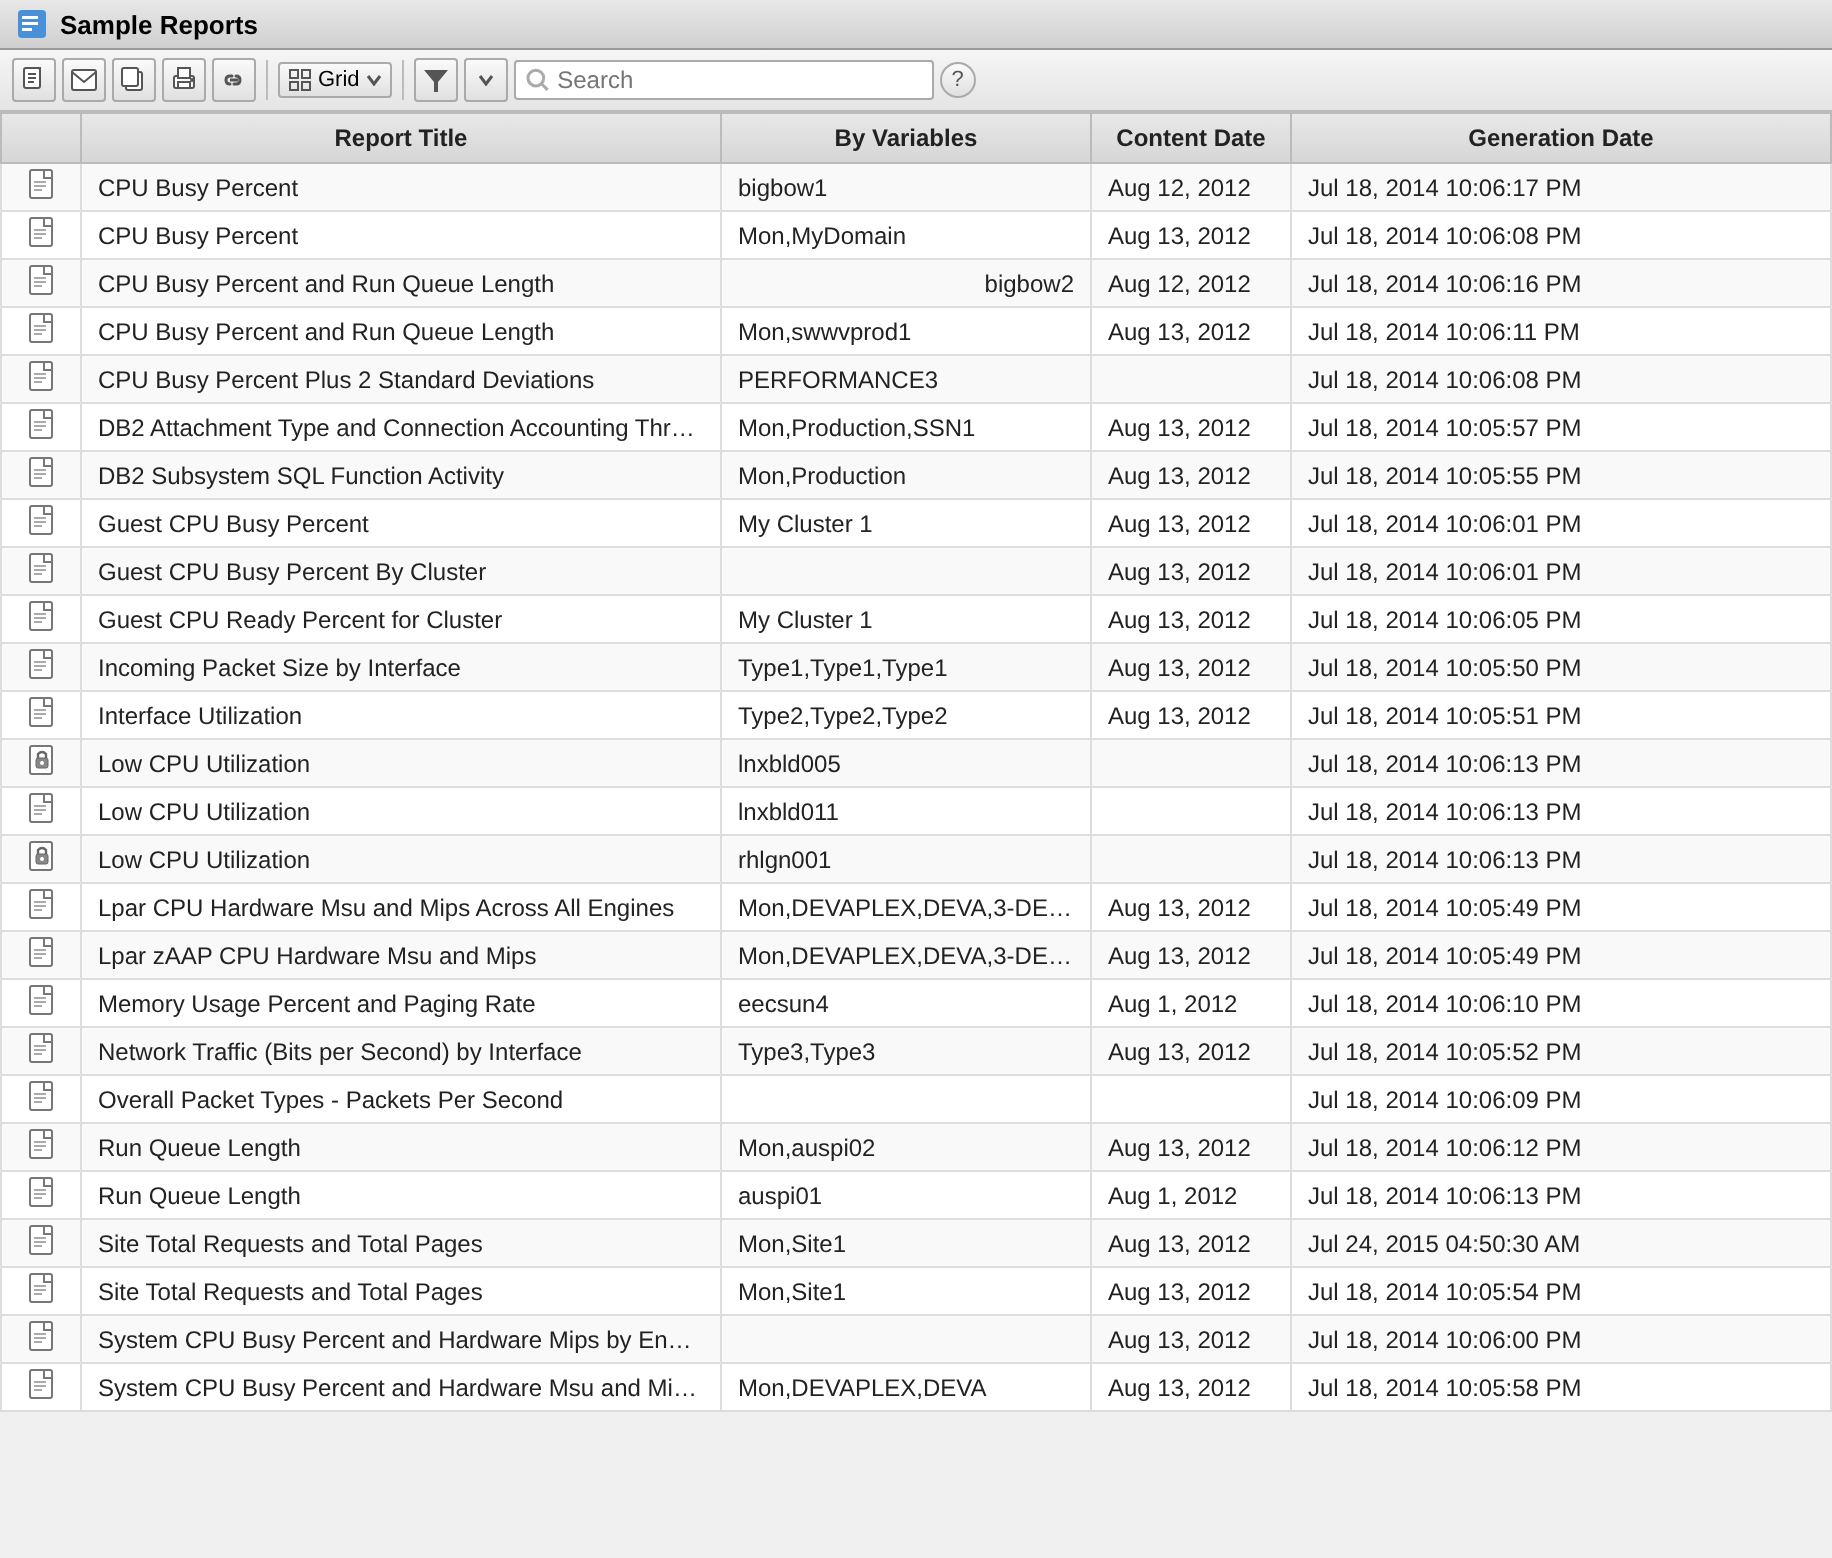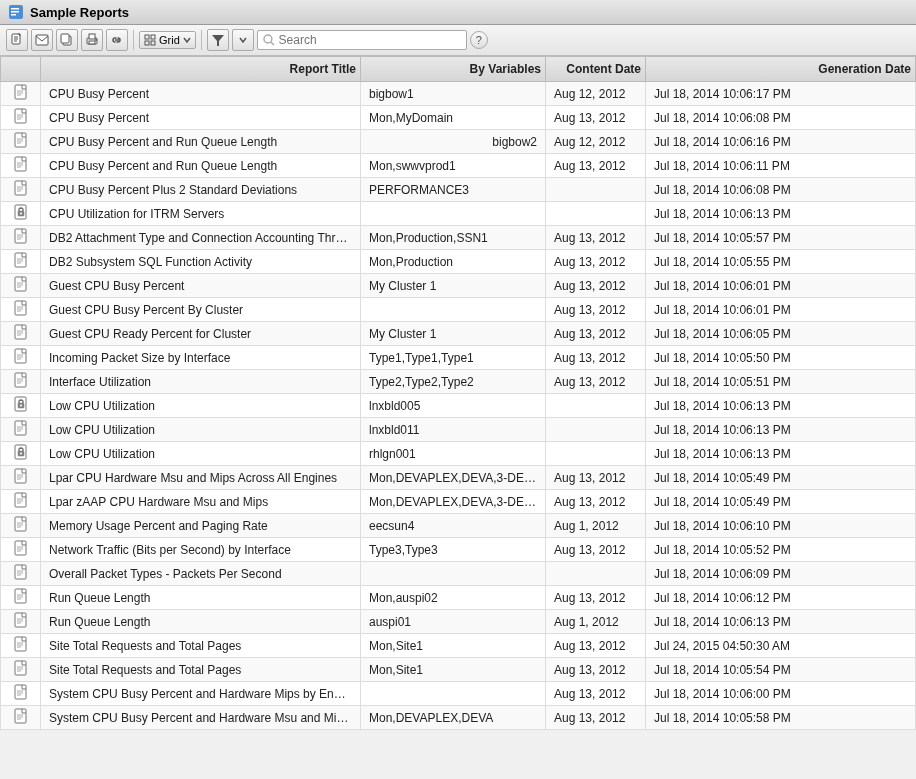--- a/index.html
+++ b/index.html
@@ -101,21 +101,21 @@
       background: white;
     }
 
     thead tr {
       background: linear-gradient(to bottom, #e8e8e8, #d5d5d5);
     }
 
     thead th {
       border: 1px solid #bbb;
       padding: 5px 4px;
-      text-align: right;
+      text-align: center;
       font-weight: bold;
       font-size: 12px;
       color: #222;
       white-space: nowrap;
     }
 
     tbody tr:nth-child(odd) { background: #f9f9f9; }
     tbody tr:nth-child(even) { background: #ffffff; }
 
     tbody td {
@@ -299,32 +299,20 @@
       <line x1="3" y1="11" x2="7" y2="11" stroke="#aaa" stroke-width="1"></line>
     </svg></td>
           <td style="max-width: 320px; overflow: hidden; text-overflow: ellipsis;">CPU Busy Percent Plus 2 Standard Deviations</td>
           <td style="max-width: 185px; overflow: hidden; text-overflow: ellipsis;">PERFORMANCE3</td>
           <td></td>
           <td>Jul 18, 2014 10:06:08 PM</td>
         </tr>
         <tr>
           <td class="type-cell"><svg width="14" height="16" viewBox="0 0 14 16">
       <rect x="1" y="1" width="11" height="14" rx="1" fill="white" stroke="#777" stroke-width="1"></rect>
-      <rect x="4" y="7" width="6" height="5" rx="1" fill="#888" stroke="#666" stroke-width="0.5"></rect>
-      <path d="M5,7 L5,5 Q7,3 9,5 L9,7" fill="none" stroke="#666" stroke-width="1.2"></path>
-      <circle cx="7" cy="9.5" r="1" fill="white"></circle>
-    </svg></td>
-          <td style="max-width: 320px; overflow: hidden; text-overflow: ellipsis;">CPU Utilization for ITRM Servers</td>
-          <td style="max-width: 185px; overflow: hidden; text-overflow: ellipsis;"></td>
-          <td></td>
-          <td>Jul 18, 2014 10:06:13 PM</td>
-        </tr>
-        <tr>
-          <td class="type-cell"><svg width="14" height="16" viewBox="0 0 14 16">
-      <rect x="1" y="1" width="11" height="14" rx="1" fill="white" stroke="#777" stroke-width="1"></rect>
       <polyline points="8,1 8,5 12,5" fill="none" stroke="#777" stroke-width="1"></polyline>
       <line x1="3" y1="7" x2="9" y2="7" stroke="#aaa" stroke-width="1"></line>
       <line x1="3" y1="9" x2="9" y2="9" stroke="#aaa" stroke-width="1"></line>
       <line x1="3" y1="11" x2="7" y2="11" stroke="#aaa" stroke-width="1"></line>
     </svg></td>
           <td style="max-width: 320px; overflow: hidden; text-overflow: ellipsis;">DB2 Attachment Type and Connection Accounting Threads</td>
           <td style="max-width: 185px; overflow: hidden; text-overflow: ellipsis;">Mon,Production,SSN1</td>
           <td>Aug 13, 2012</td>
           <td>Jul 18, 2014 10:05:57 PM</td>
         </tr>

